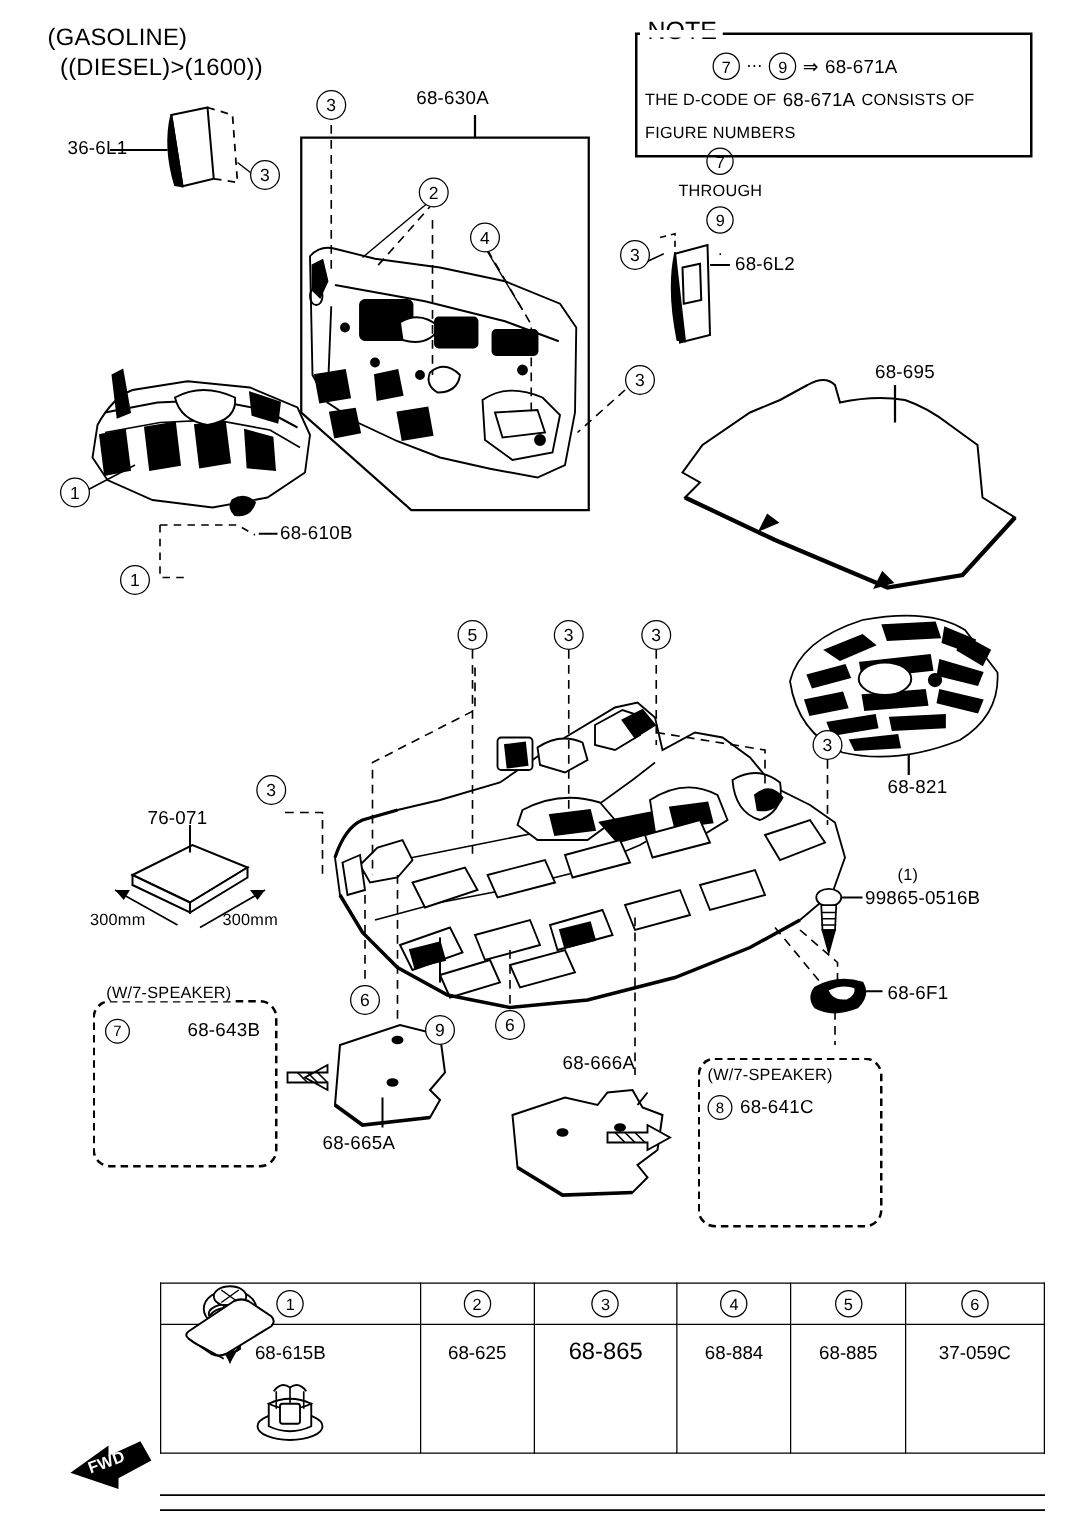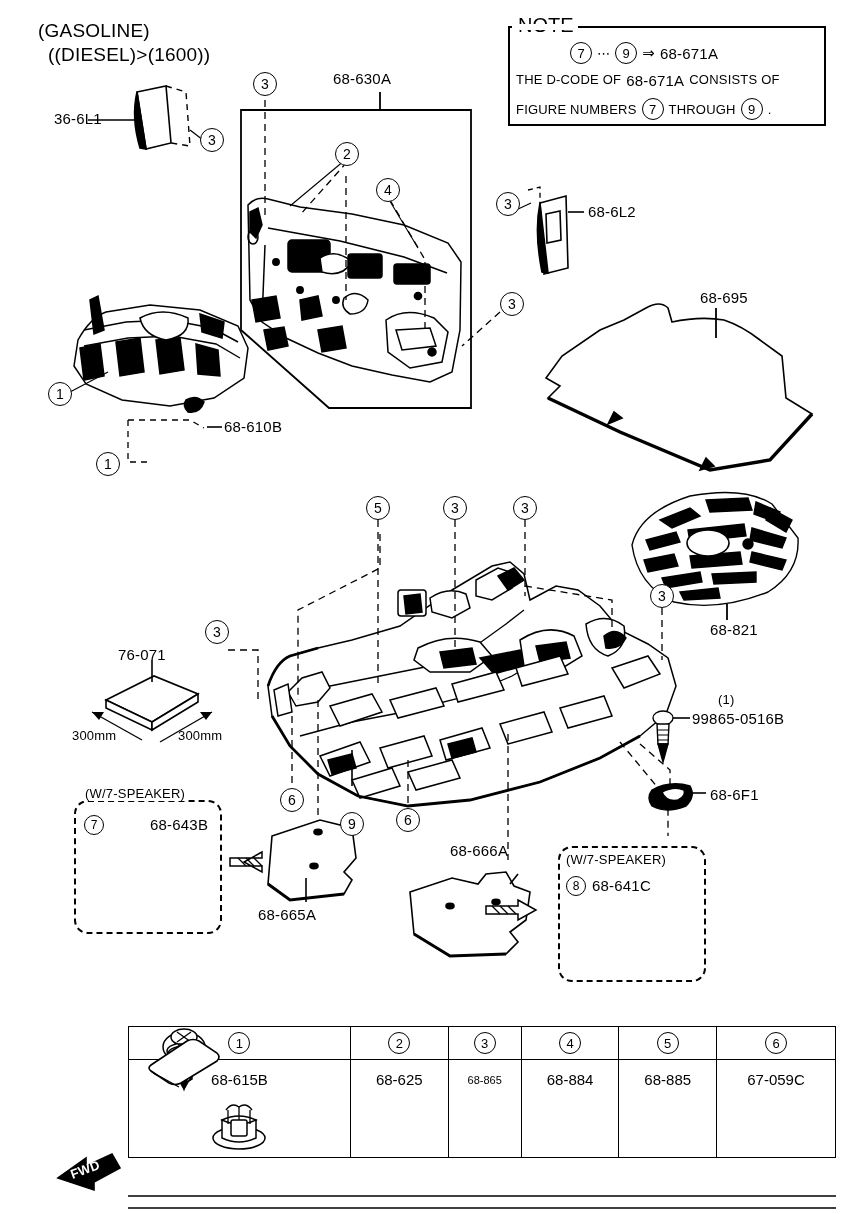--- a/index.html
+++ b/index.html
@@ -44,21 +44,21 @@
     <span class="lbl" style="position:relative;">⇒</span>
     <span class="lbl" style="position:relative;">68-671A</span>
   </div>
 
   <div style="position:absolute;left:516px;top:72px;display:flex;gap:5px;">
     <span class="lbl sm" style="position:relative;">THE D-CODE OF</span>
     <span class="lbl" style="position:relative;">68-671A</span>
     <span class="lbl sm" style="position:relative;">CONSISTS OF</span>
   </div>
 
-  <div style="position:absolute;left:516px;top:98px;display:flex;align-items:center;gap:5px;">
+  <div style="position:absolute;left:516px;top:98px;display:flex;align-items:center;gap:5px;flex-direction:column;">
     <span class="lbl sm" style="position:relative;">FIGURE NUMBERS</span>
     <span class="circ-inline">7</span>
     <span class="lbl sm" style="position:relative;">THROUGH</span>
     <span class="circ-inline">9</span>
     <span class="lbl sm" style="position:relative;">.</span>
   </div>
 
   <svg width="864" height="1214">
 
     <g stroke="#000" fill="#fff" stroke-width="1.6">
@@ -372,21 +372,21 @@
               <ellipse cx="55" cy="20" rx="17" ry="9"></ellipse>
               <circle cx="55" cy="18" r="4.5"></circle>
               <path d="M47 26 L47 52 Q55 58 63 52 L63 26 Z"></path>
               <path d="M50 30 L50 50 M60 30 L60 50" stroke-width="1.2"></path>
               <path d="M47 52 Q55 58 63 52" fill="#000"></path>
             </g>
           </svg>
         </div>
       </td>
       <td>
-        <div style="font-size:11px;padding:10px 0 2px;">68-865</div>
+        <div style="font-size:19px;padding:10px 0 2px;">68-865</div>
         <div style="height:66px;">
           <svg width="110" height="66" viewBox="0 0 110 66">
             <g stroke="#000" stroke-width="1.5" fill="#fff">
               <ellipse cx="55" cy="20" rx="21" ry="15"></ellipse>
               <path d="M47 32 L47 48 L55 62 L63 48 L63 32 Z" fill="#000"></path>
               <path d="M50 36 L50 50 M60 36 L60 50" stroke="#fff" stroke-width="1.2"></path>
             </g>
           </svg>
         </div>
       </td>
@@ -413,21 +413,21 @@
               <path d="M48 5 L62 15 M62 5 L48 15" stroke-width="1.2"></path>
               <rect x="50" y="17" width="10" height="6"></rect>
               <ellipse cx="55" cy="27" rx="16" ry="8"></ellipse>
               <circle cx="55" cy="27" r="5"></circle>
               <path d="M50 34 L60 34 L58 52 L55 62 L52 52 Z" fill="#000"></path>
             </g>
           </svg>
         </div>
       </td>
       <td>
-        <div style="font-size:15px;padding:10px 0 2px;">67-059C</div>
+        <div style="font-size:15px;padding:10px 0 2px;">37-059C</div>
         <div style="height:66px;">
           <svg width="110" height="66" viewBox="0 0 110 66">
             <g stroke="#000" stroke-width="1.6" fill="#fff">
               <path d="M22 38 L58 14 Q64 11 70 14 L88 26 Q92 30 88 34 L52 56 Q46 59 40 56 L22 44 Q18 41 22 38 Z"></path>
               <path d="M22 44 Q26 48 32 50 L50 60" fill="none" stroke-width="1.3"></path>
             </g>
           </svg>
         </div>
       </td>
     </tr>

